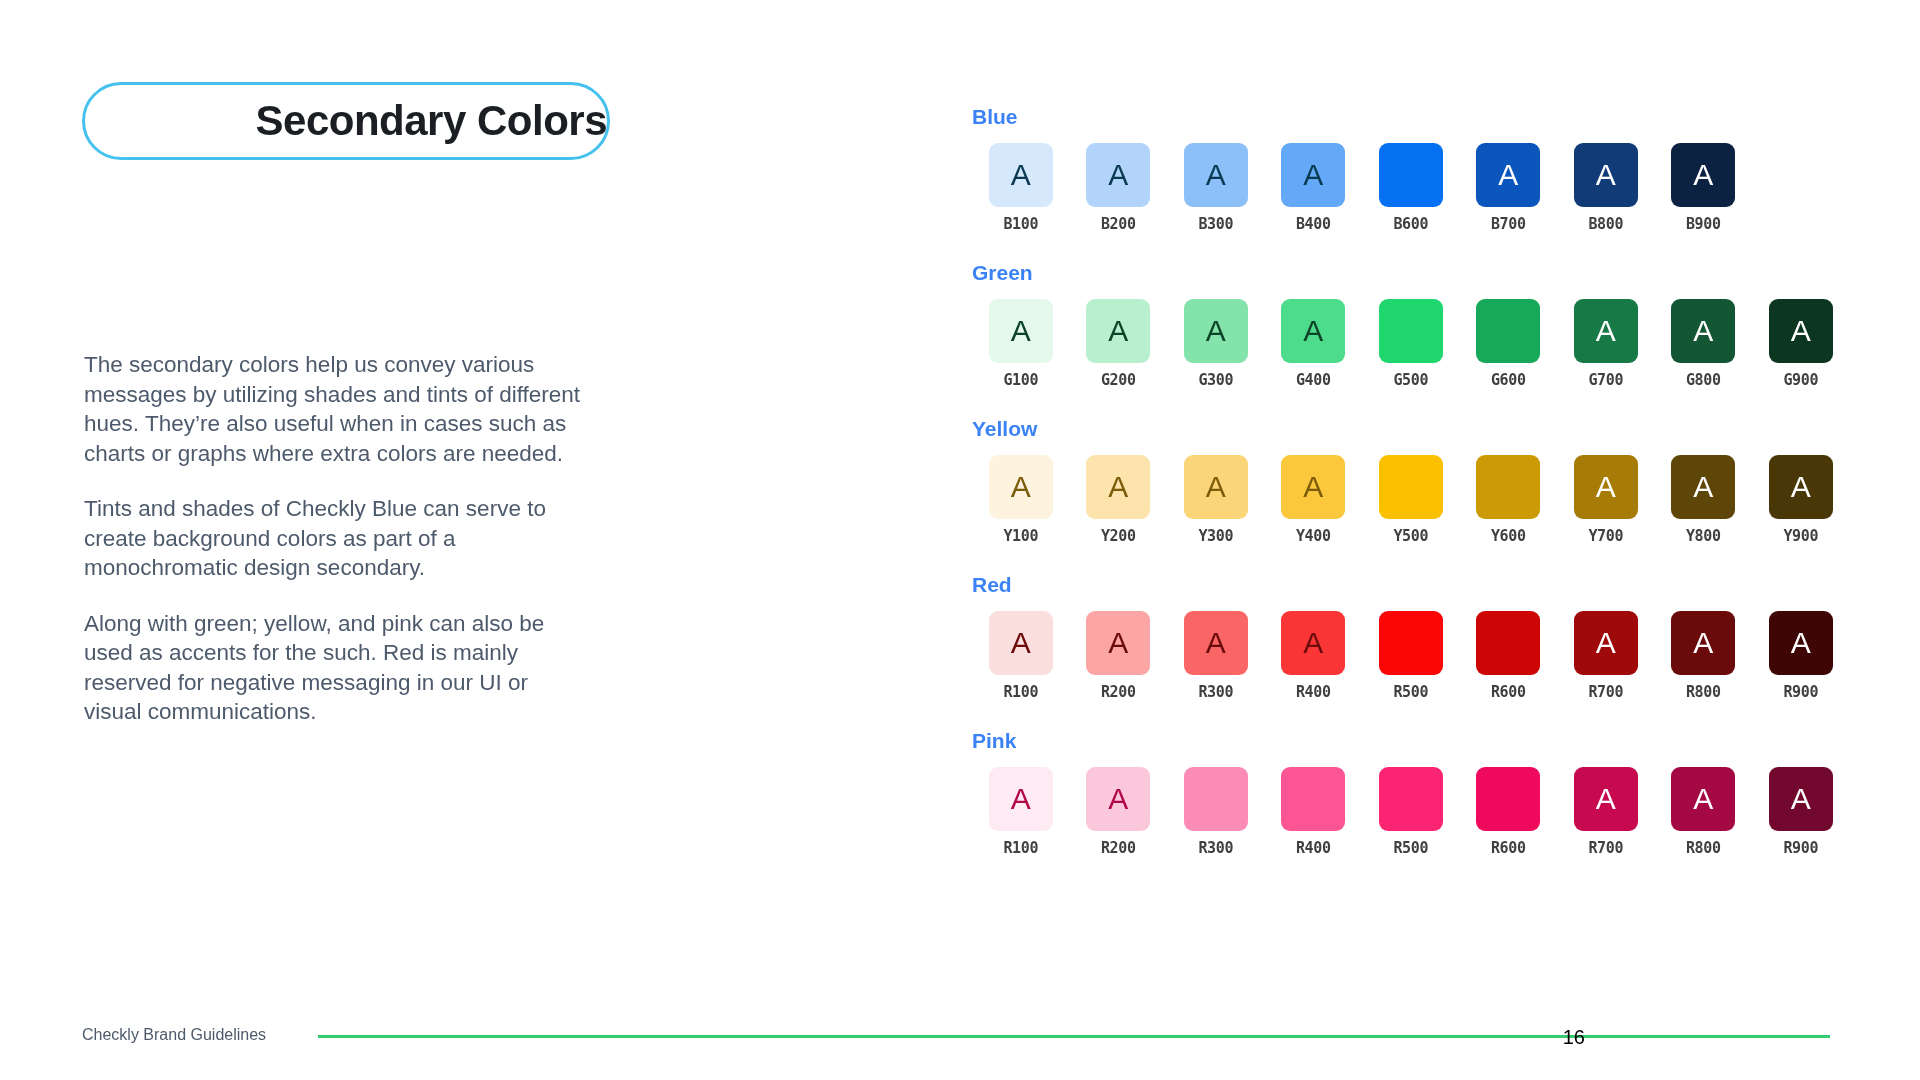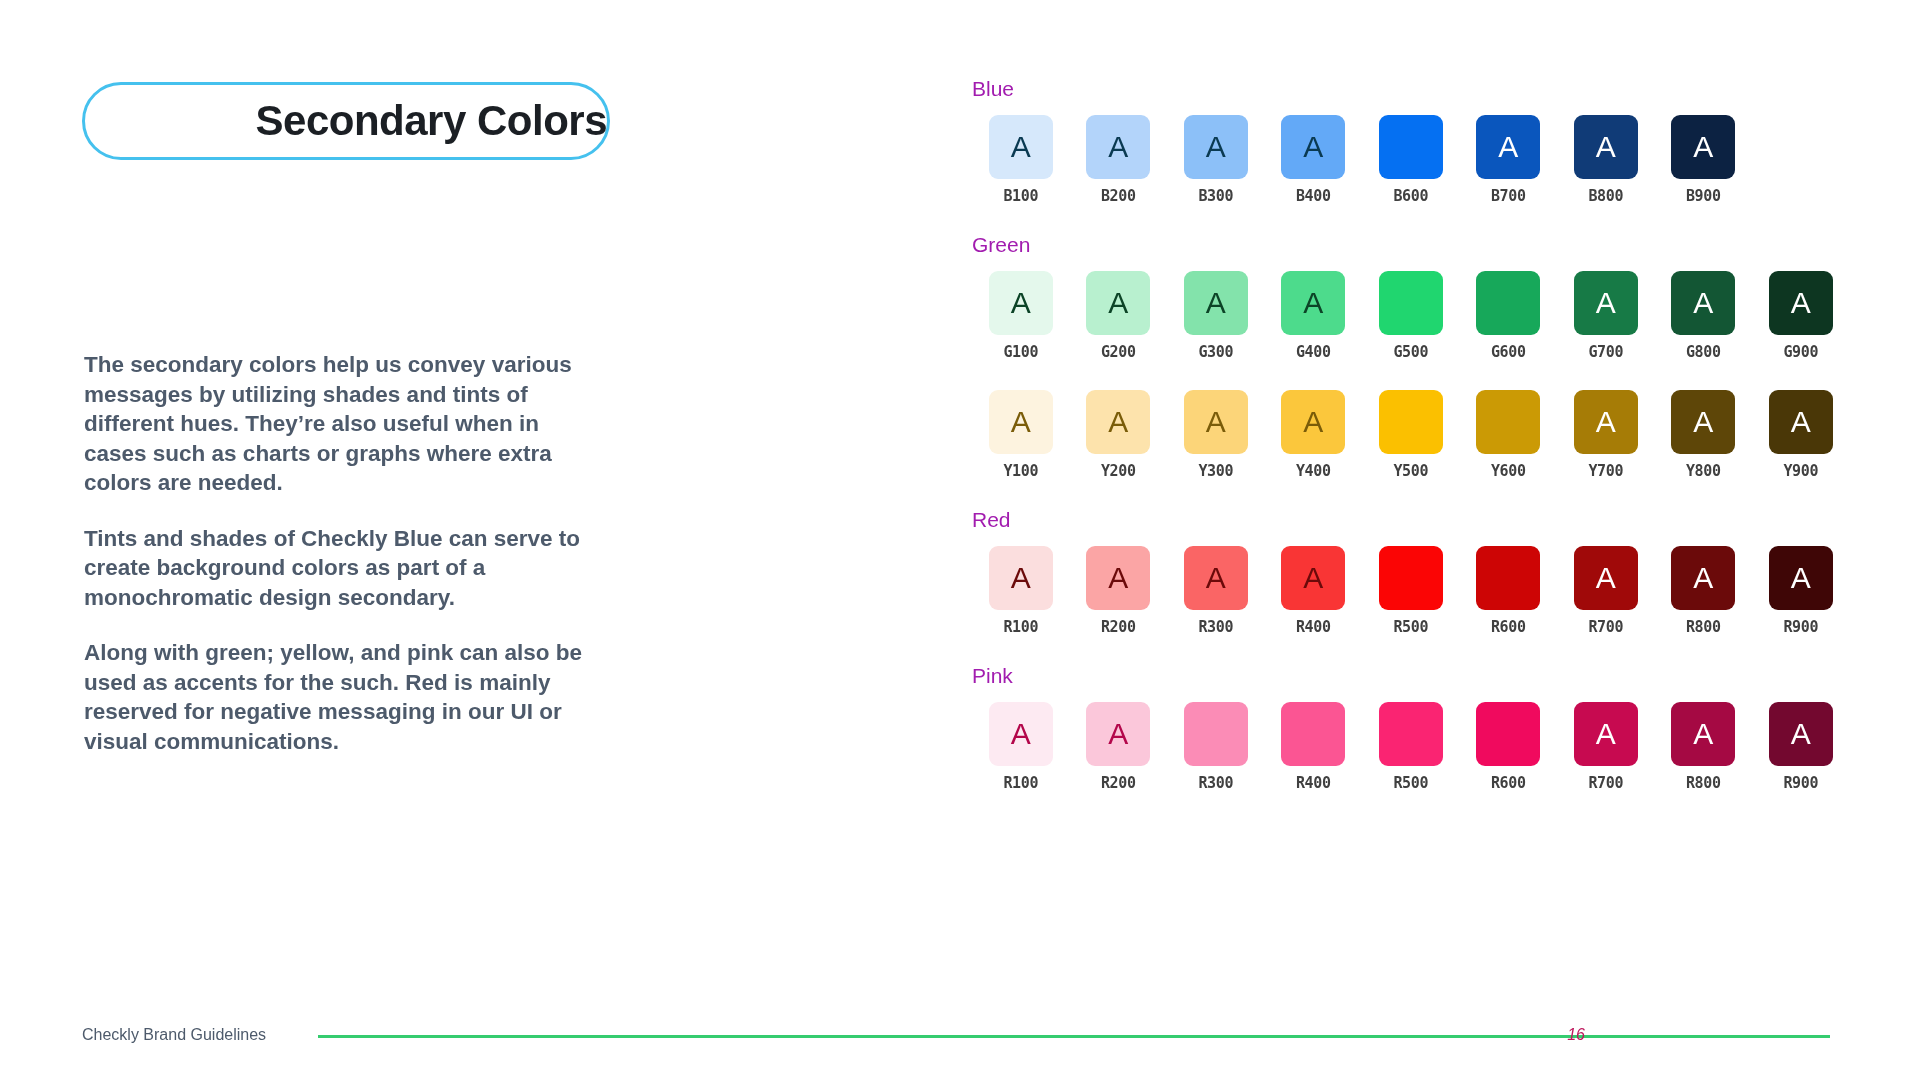--- a/index.html
+++ b/index.html
@@ -48,21 +48,20 @@
     color: #1b1f24;
     letter-spacing: -0.5px;
     line-height: 1;
   }
 
   .body-copy {
     position: absolute;
     left: 2px;
     top: 350px;
     width: 500px;
-    font-weight: bold;
   }
 
   .body-copy p {
     font-size: 22.5px;
     line-height: 29.5px;
     color: #4d5a6b;
     margin-bottom: 26px;
   }
   .body-copy p:last-child { margin-bottom: 0; }
 
@@ -90,42 +89,42 @@
     top: 45px;
     width: 1512px;
     height: 3px;
     background: #35cc6f;
   }
 
   .footer-page {
     position: absolute;
     right: 36px;
     top: 36px;
-    font-size: 16px;
-    color: #be185d;
-    font-style: italic;
+    font-size: 20px;
+    color: #000000;
   }
 
   
   .palette {
     position: absolute;
     left: 972px;
     top: 78px;
     width: 880px;
   }
 
   .swatch-group { margin-bottom: 30px; }
   .swatch-group:last-child { margin-bottom: 0; }
 
   .group-title {
     font-size: 21px;
-    font-weight: normal;
-    color: #a21caf;
+    font-weight: bold;
+    color: #3b82f6;
     margin-bottom: 16px;
     line-height: 1;
+    margin-top: 28px;
   }
 
   .swatch-row {
     display: flex;
     gap: 0;
   }
 
   .swatch-cell {
     width: 97.5px;
     display: flex;
@@ -247,20 +246,21 @@
             <div class="swatch-chip" style="background: rgb(19, 86, 52); color: rgb(255, 255, 255);">A</div>
             <div class="swatch-label">G800</div>
           </div>
           <div class="swatch-cell">
             <div class="swatch-chip" style="background: rgb(13, 54, 33); color: rgb(255, 255, 255);">A</div>
             <div class="swatch-label">G900</div>
           </div>
         </div>
       </div>
       <div class="swatch-group">
+        <div class="group-title">Yellow</div>
         <div class="swatch-row">
           <div class="swatch-cell">
             <div class="swatch-chip" style="background: rgb(253, 243, 223); color: rgb(122, 92, 9);">A</div>
             <div class="swatch-label">Y100</div>
           </div>
           <div class="swatch-cell">
             <div class="swatch-chip" style="background: rgb(253, 227, 172); color: rgb(122, 92, 9);">A</div>
             <div class="swatch-label">Y200</div>
           </div>
           <div class="swatch-cell">

